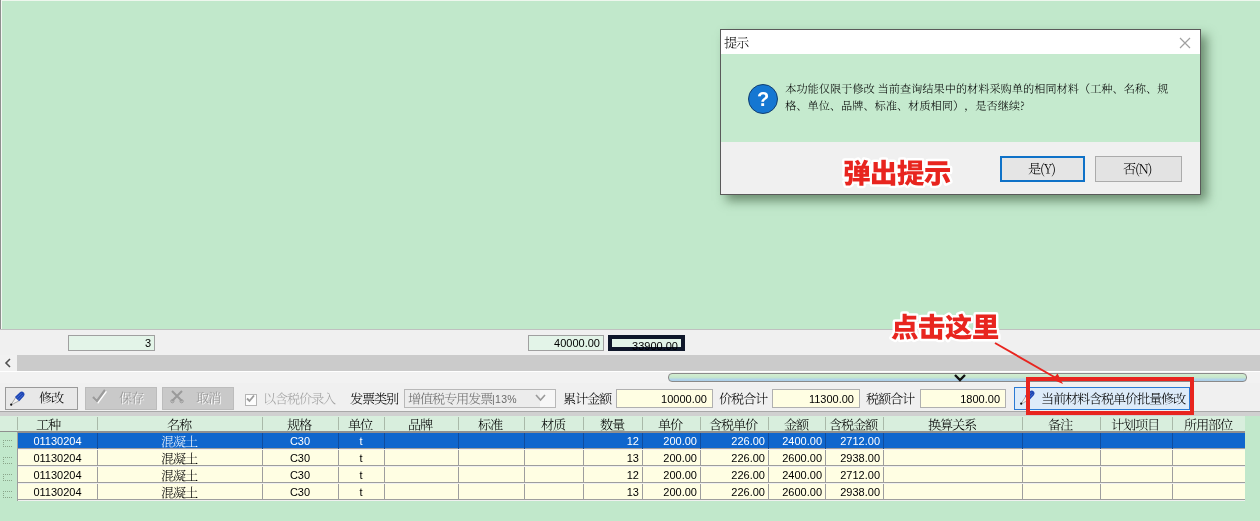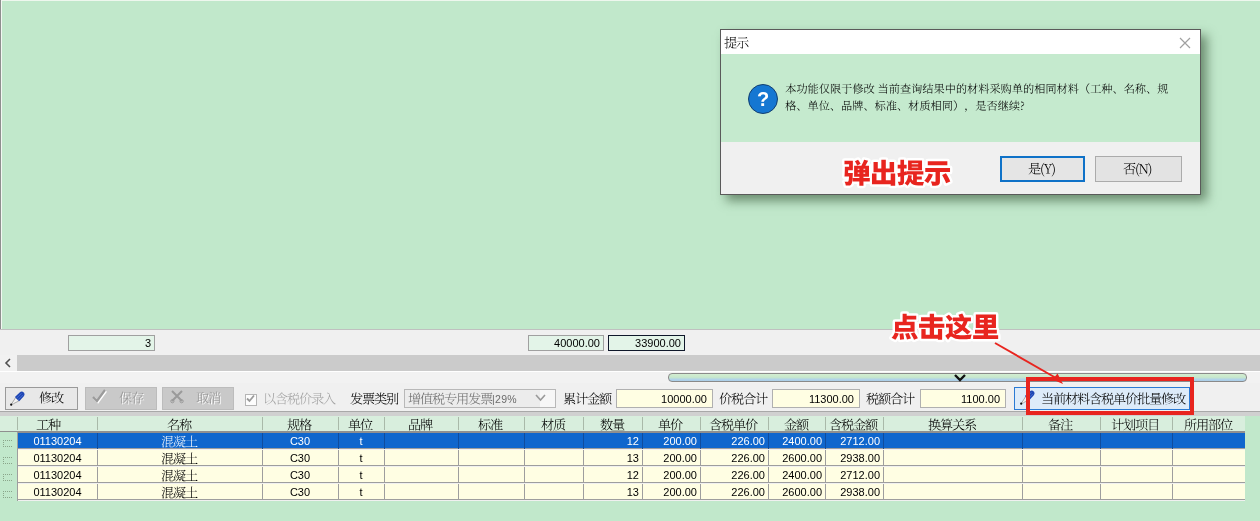--- a/index.html
+++ b/index.html
@@ -103,21 +103,21 @@
       <path id="g98" d="M289 359H441V416H289ZM578 359H725V416H578ZM289 186H441V241H289ZM578 186H725V241H578ZM115 612V746H429V811H47V946H957V811H589V746H908V612H589V544H877V58H144V544H429V612Z"></path>
     </defs>
   </svg>
 <div style="position:absolute;left:0;top:0;width:1260px;height:329px;background:#c1e8cb"></div>
 <div style="position:absolute;left:0;top:0;width:1px;height:329px;background:#8e8e8e"></div>
 <div style="position:absolute;left:1px;top:0;width:1px;height:329px;background:#f2f8f2"></div>
 <div style="position:absolute;left:2px;top:0;width:1258px;height:1px;background:#eef7ee"></div>
 <div style="position:absolute;left:0;top:329px;width:1260px;height:26px;background:#f0f0f0;border-top:1px solid #c0c0c0"></div>
 <div class="num" style="position:absolute;left:68px;top:335px;width:87px;height:16px;background:#e3f4e8;border:1px solid #a0a0a0;color:#000;text-align:right;padding-right:3px;line-height:15px">3</div>
 <div class="num" style="position:absolute;left:528px;top:335px;width:76px;height:16px;background:#e3f4e8;border:1px solid #a0a0a0;color:#000;text-align:right;padding-right:3px;line-height:15px">40000.00</div>
-<div class="num" style="position:absolute;left:608px;top:335px;width:77px;height:16px;background:#e3f4e8;border:1px solid #0f172a;color:#000;text-align:right;padding-right:3px;line-height:15px">33900.00</div>
+<div class="num" style="position:absolute;left:608px;top:335px;width:77px;height:16px;background:#e3f4e8;border:4px solid #0f172a;color:#000;text-align:right;padding-right:3px;line-height:15px">33900.00</div>
 <div style="position:absolute;left:0;top:355px;width:1260px;height:16px;background:#cbcbcb"></div>
 <div style="position:absolute;left:0;top:355px;width:17px;height:16px;background:#f1f1f1">
     <svg width="17" height="16" style="display:block">
       <polyline points="10,4 6,8 10,12" fill="none" stroke="#505050" stroke-width="1.6"></polyline>
     </svg>
   </div>
 <div style="position:absolute;left:0;top:371px;width:1260px;height:12px;background:#f2f2f2;border-top:1px solid #ffffff"></div>
 <div style="position:absolute;left:668px;top:373px;width:579px;height:8.5px;border:1px solid #8a8a8a;border-radius:4px;background:linear-gradient(to bottom,#d2ecd2 0%,#c8e8cb 45%,#b0d2ea 80%,#abcee8 100%)"></div>
 <svg style="position:absolute;left:953px;top:374px;width:14px;height:8px;z-index:5" viewBox="0 0 14 8">
     <path d="M2 1 L7 6 L12 1" fill="none" stroke="#111" stroke-width="2.4"></path>
@@ -196,21 +196,21 @@
     <g fill="#6b6b6b">
       <use href="#g16" x="0"></use>
       <use href="#g17" x="910"></use>
       <use href="#g8" x="1820"></use>
       <use href="#g18" x="2730"></use>
       <use href="#g19" x="3640"></use>
       <use href="#g12" x="4550"></use>
       <use href="#g13" x="5460"></use>
     </g>
   </svg>
-<div style="position:absolute;left:492px;top:392.5px;width:40px;height:13px;color:#6b6b6b;font-size:10.5px;letter-spacing:0.3px">|29%</div>
+<div style="position:absolute;left:492px;top:392.5px;width:40px;height:13px;color:#6b6b6b;font-size:10.5px;letter-spacing:0.3px">|13%</div>
 <svg style="position:absolute;left:534px;top:393px;width:13px;height:9px;z-index:12" viewBox="0 0 13 9">
     <path d="M2 2 L6.5 7 L11 2" fill="none" stroke="#9a9a9a" stroke-width="1.6"></path>
   </svg>
 <svg style="position:absolute;left:562.5px;top:392.3px;width:49.24px;height:13.20px;z-index:10;overflow:visible" viewBox="0 0 3730 1000">
     <g fill="#000">
       <use href="#g20" x="0"></use>
       <use href="#g21" x="910"></use>
       <use href="#g22" x="1820"></use>
       <use href="#g23" x="2730"></use>
     </g>
@@ -226,21 +226,21 @@
   </svg>
 <div class="num" style="position:absolute;left:772px;top:389px;width:88px;height:19px;background:#fffee3;border:1px solid #b0b0b0;text-align:right;padding-right:5px;line-height:18px;color:#000">11300.00</div>
 <svg style="position:absolute;left:866.0px;top:392.3px;width:49.24px;height:13.20px;z-index:10;overflow:visible" viewBox="0 0 3730 1000">
     <g fill="#000">
       <use href="#g8" x="0"></use>
       <use href="#g23" x="910"></use>
       <use href="#g24" x="1820"></use>
       <use href="#g21" x="2730"></use>
     </g>
   </svg>
-<div class="num" style="position:absolute;left:920px;top:389px;width:86px;height:19px;background:#fffee3;border:1px solid #b0b0b0;text-align:right;padding-right:5px;line-height:18px;color:#000">1100.00</div>
+<div class="num" style="position:absolute;left:920px;top:389px;width:86px;height:19px;background:#fffee3;border:1px solid #b0b0b0;text-align:right;padding-right:5px;line-height:18px;color:#000">1800.00</div>
 <div style="position:absolute;left:1014px;top:386.5px;width:176px;height:23px;background:#ddebf9;border:1px solid #2a7ad4"></div>
 <svg style="position:absolute;left:1019.0px;top:389.0px;width:17px;height:17px;z-index:12" viewBox="0 0 17 17">
     <path d="M6.6 7.6 L2 14.9 L9.8 11 Z" fill="#f2f2f2" stroke="#8a8a8a" stroke-width="0.7"></path>
     <path d="M4.4 13.1 L2 14.9 L5.6 13.9" fill="#c9c9c9"></path>
     <path d="M5.9 7.0 L10.7 2.4 Q12.9 0.7 14.7 2.5 Q16.5 4.3 14.6 6.4 L10.2 11.2 Z" fill="#1e46b4"></path>
     <path d="M7.4 8.4 L12.4 3.4 M8.9 9.9 L13.9 4.9" stroke="#4a6fd4" stroke-width="0.9" fill="none"></path>
     <circle cx="2.2" cy="14.7" r="1.1" fill="#111"></circle>
   </svg>
 <svg style="position:absolute;left:1041.0px;top:392.3px;width:145.33px;height:13.20px;z-index:10;overflow:visible" viewBox="0 0 11010 1000">
     <g fill="#000">

